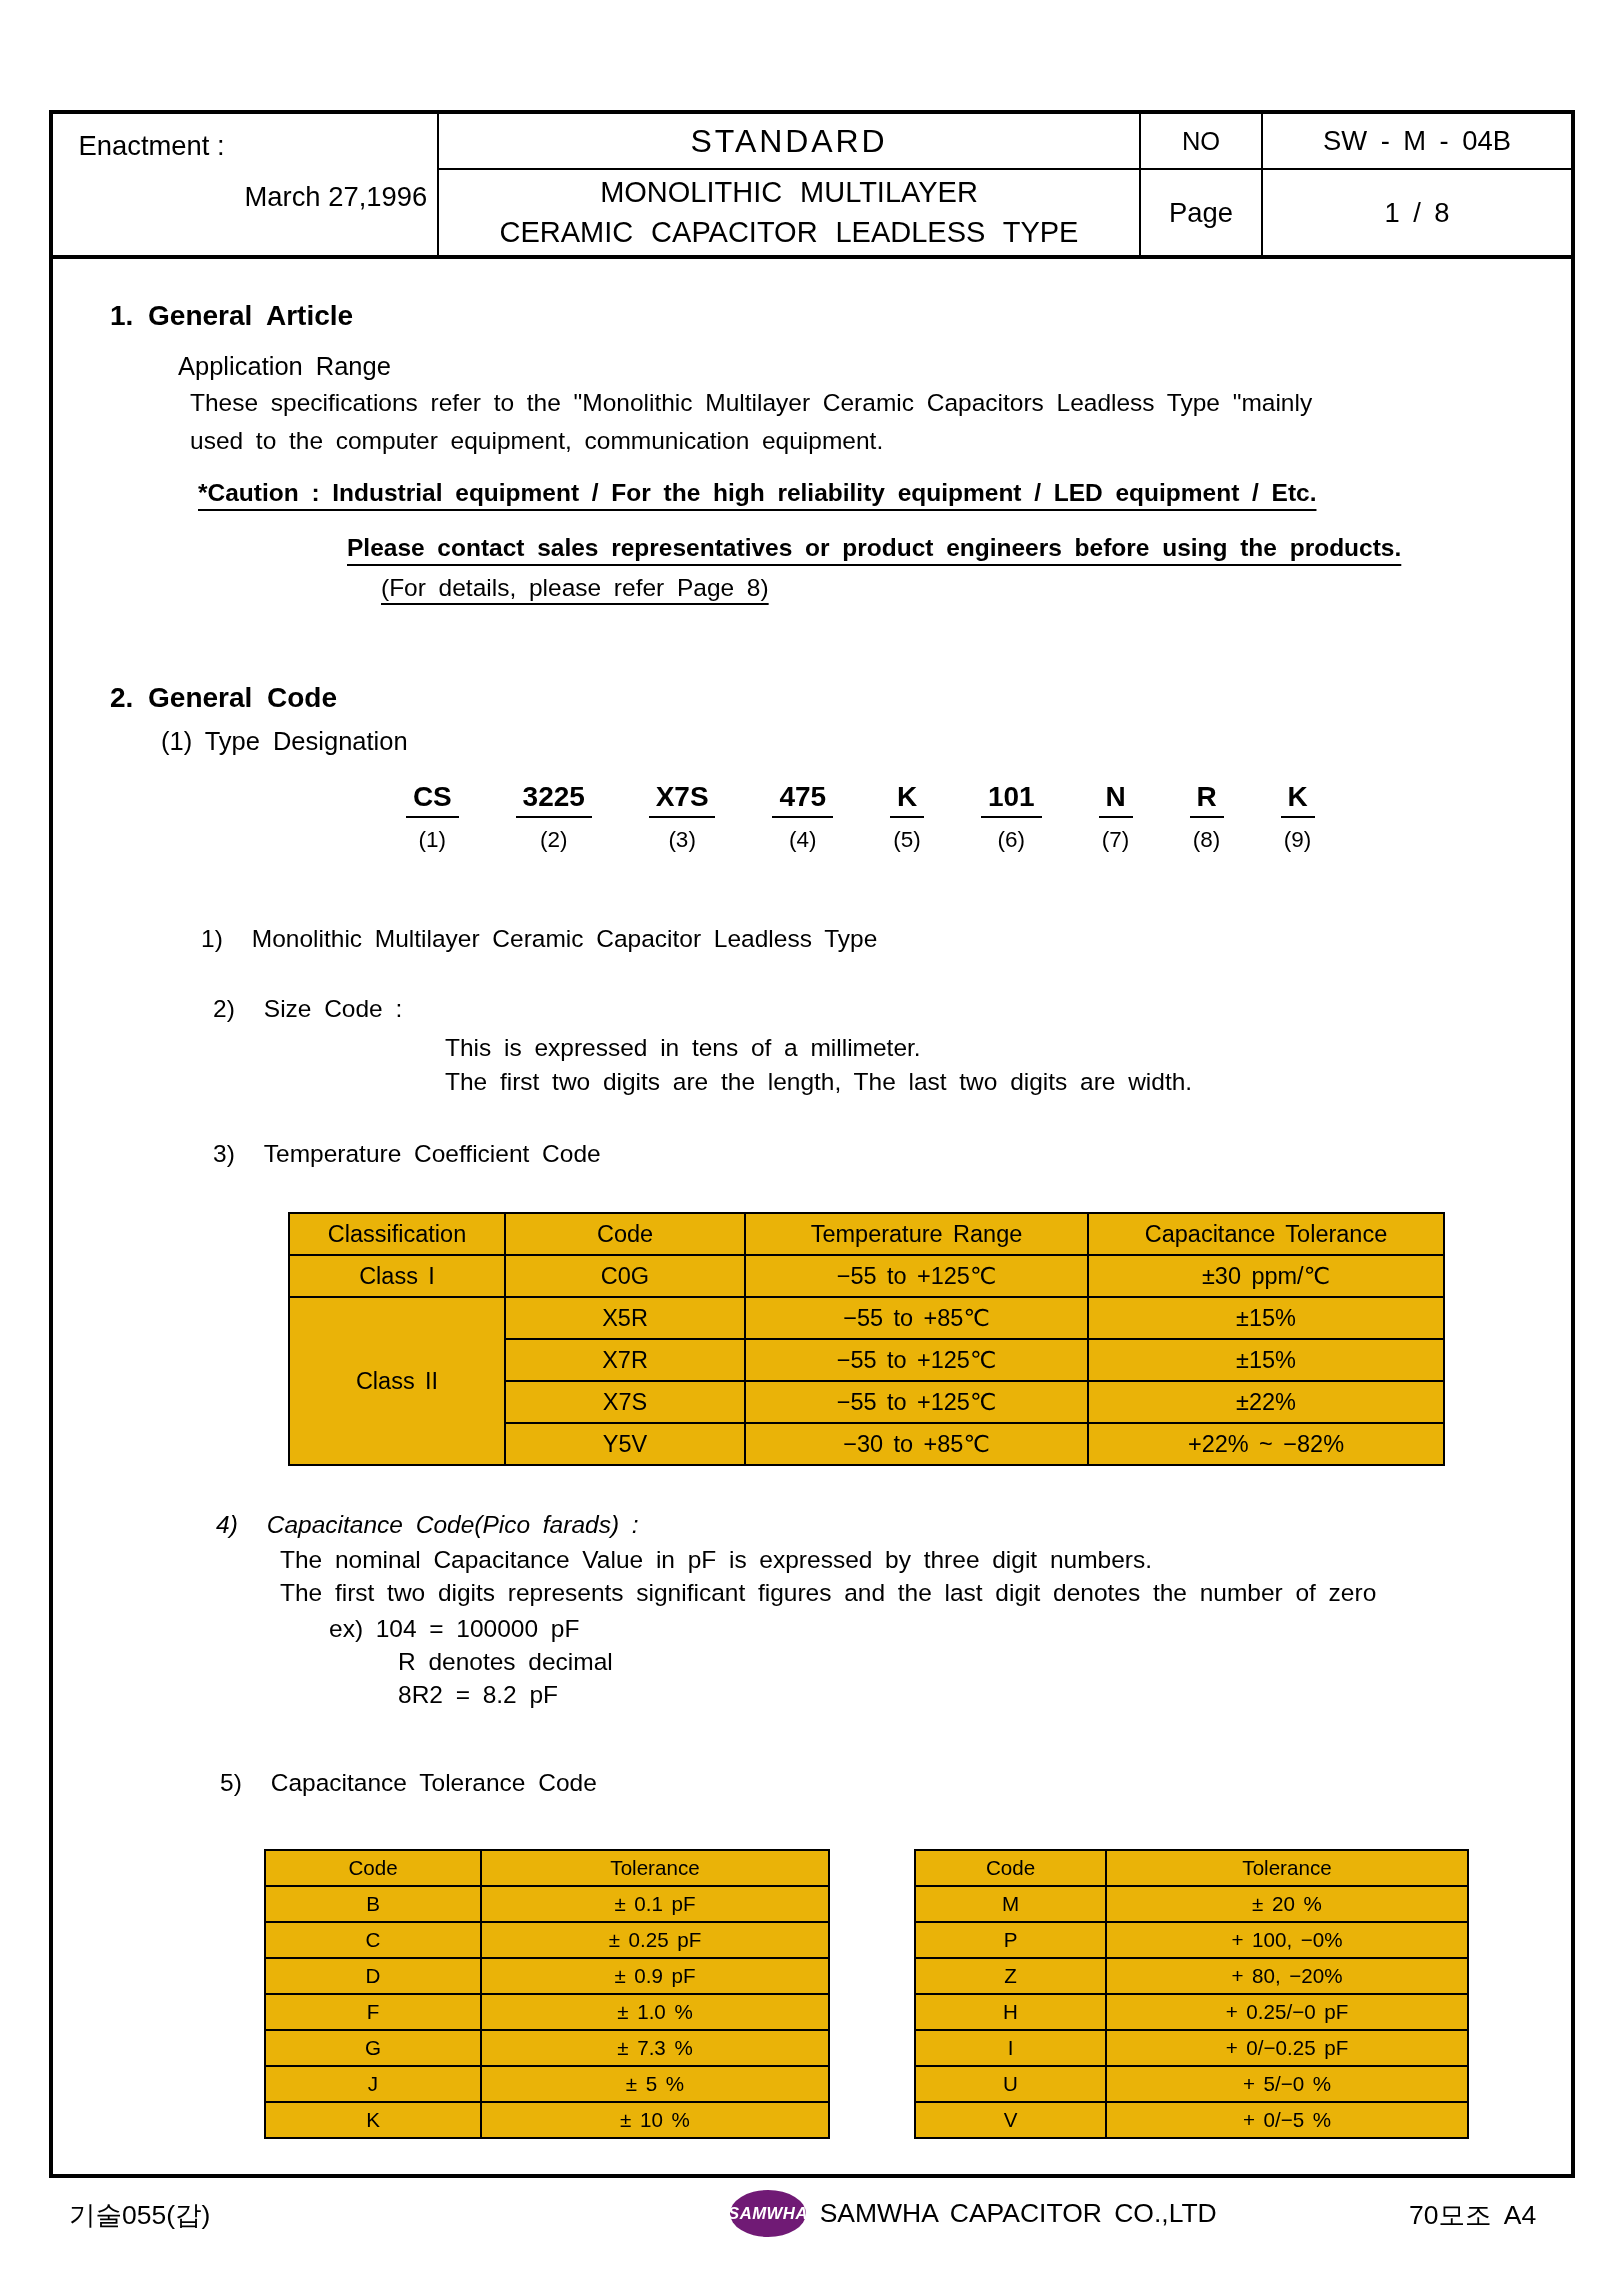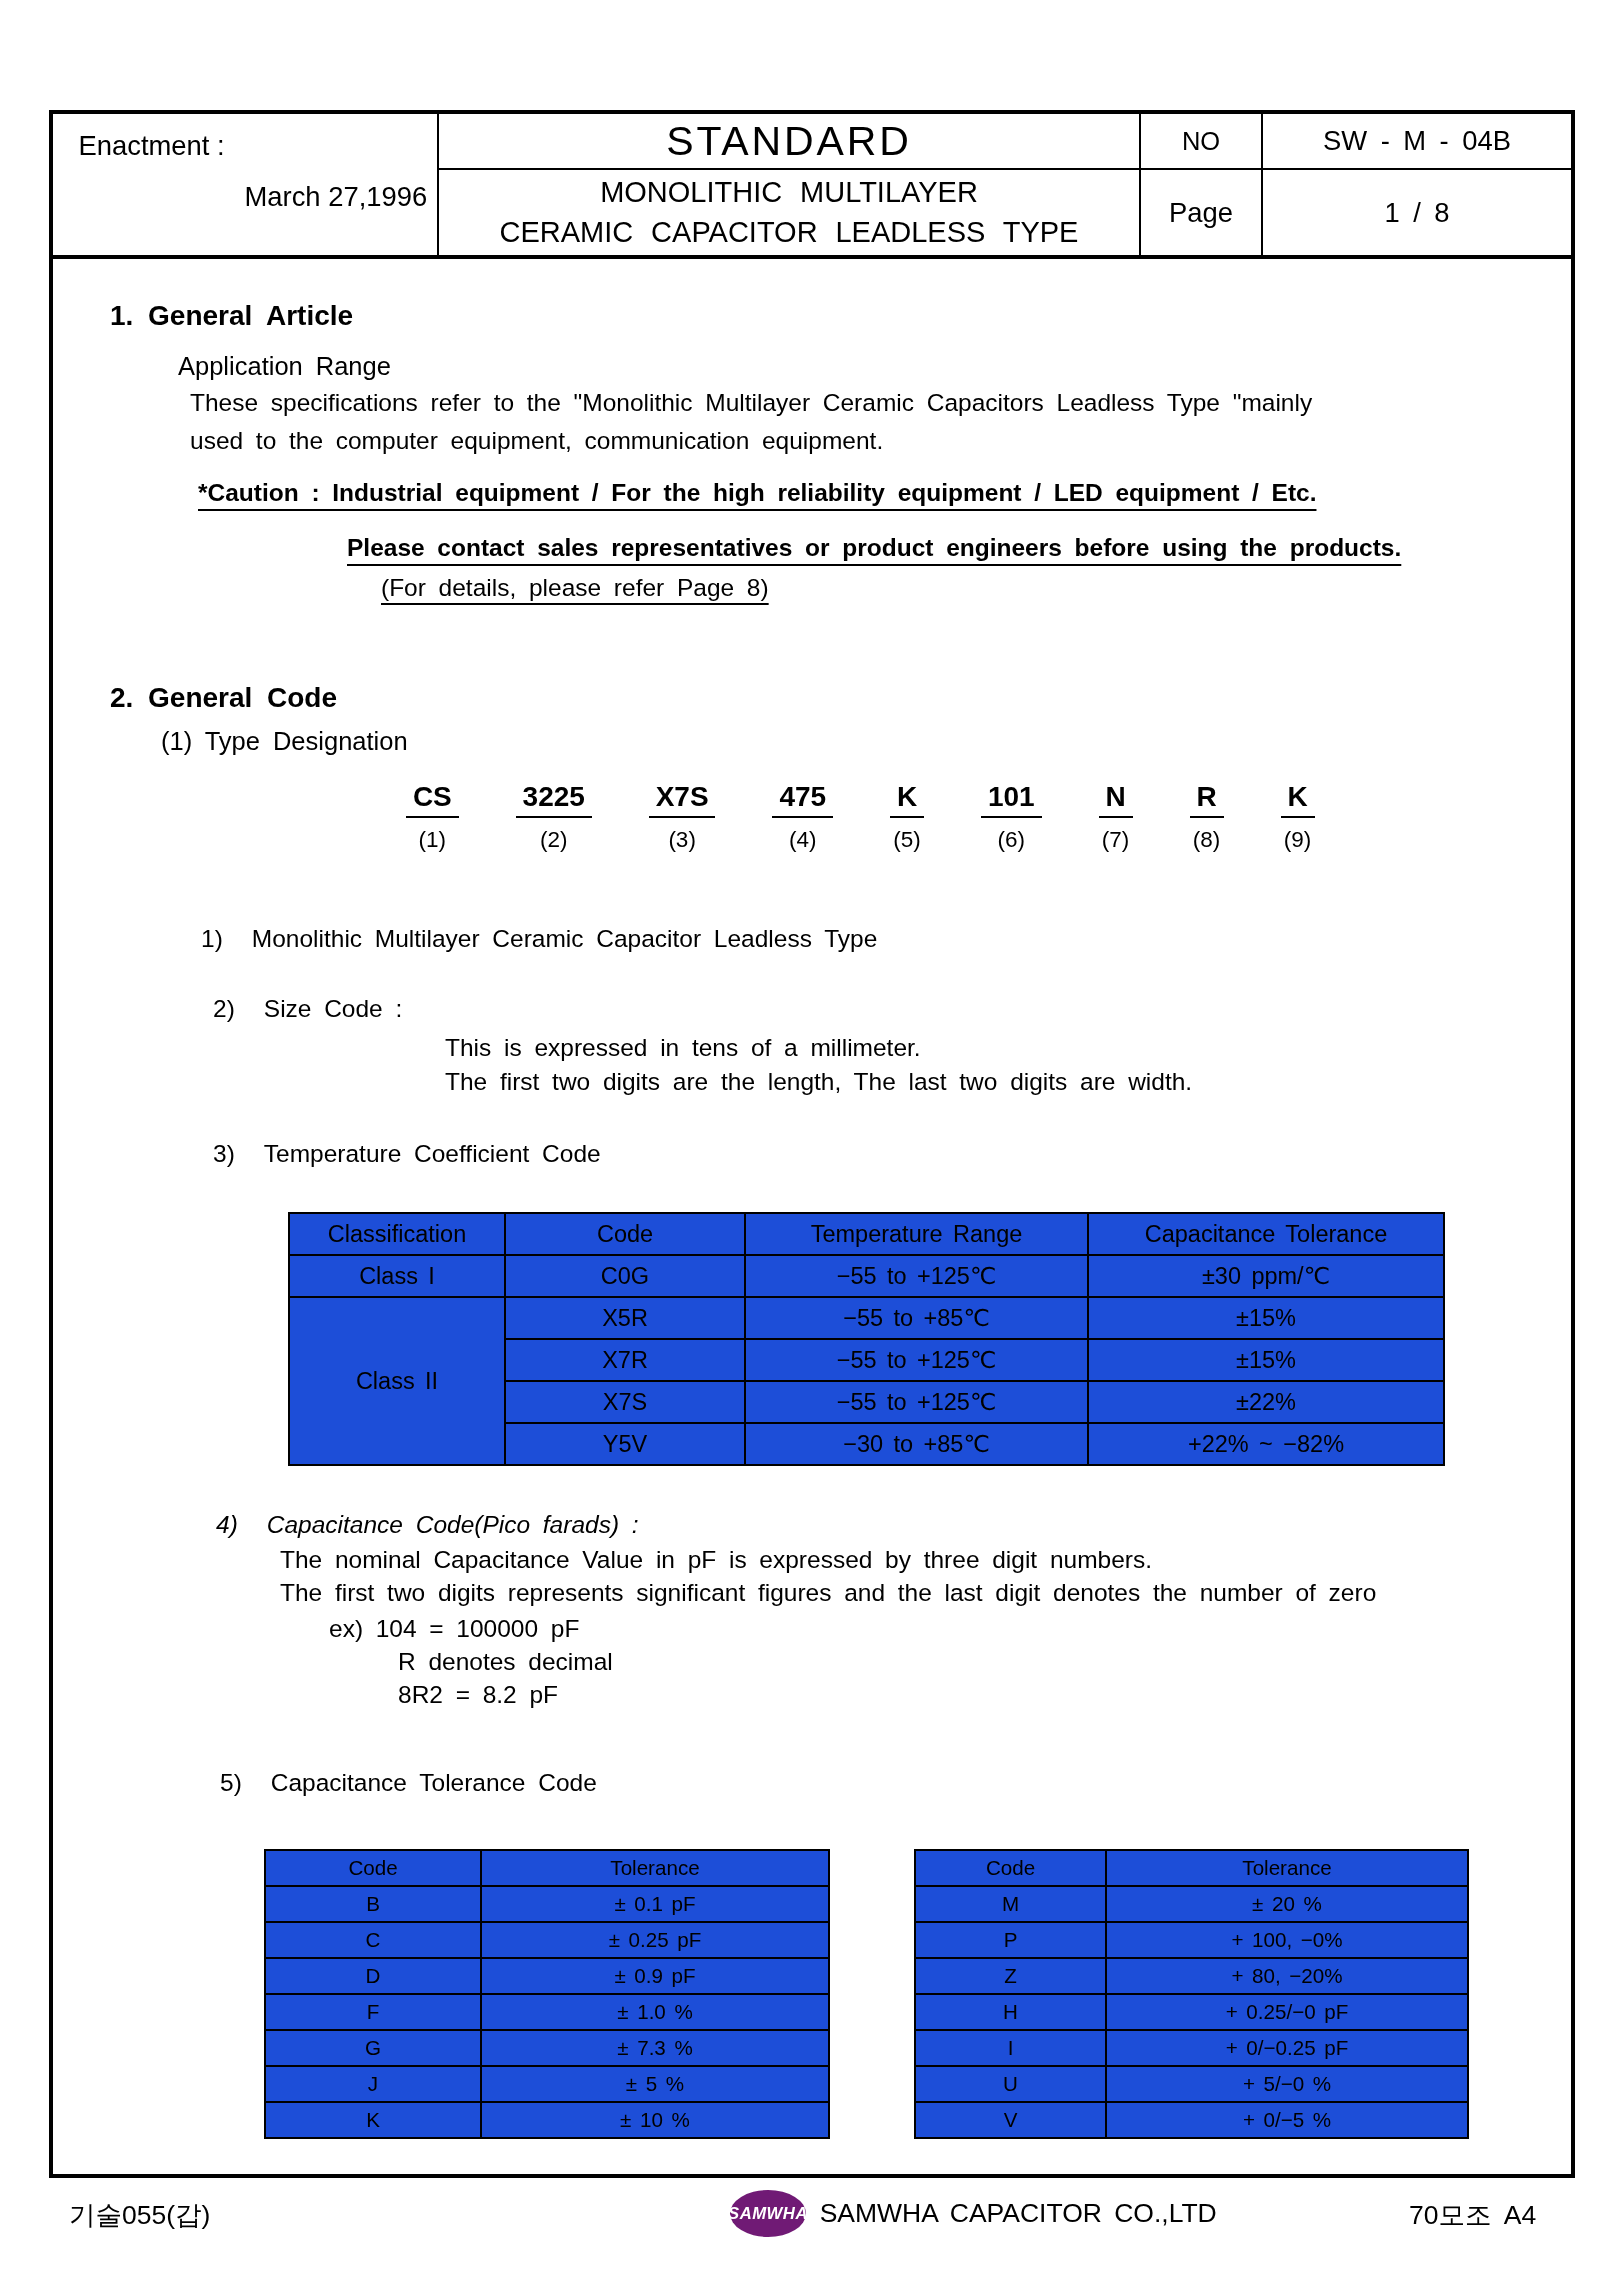--- a/index.html
+++ b/index.html
@@ -29,21 +29,21 @@
     font-size:27.4px;
   }
   .hcell { display:flex; align-items:center; justify-content:center; }
   .h-enact {
     grid-area:1/1/3/2; border-right:2.9px solid #000;
     display:block; padding:15.7px 7.8px 0 25.5px;
   }
   .enact-date { text-align:right; margin-top:19.6px; padding-right:2px; }
   .h-title {
     grid-area:1/2/2/3; border-right:2.9px solid #000; border-bottom:2px solid #000;
-    font-size:41px; letter-spacing:2.9px;
+    font-size:32px; letter-spacing:2.9px;
   }
   .h-nolabel { grid-area:1/3/2/4; border-right:2.9px solid #000; border-bottom:2px solid #000; font-size:25.5px; }
   .h-noval  { grid-area:1/4/2/5; border-bottom:2px solid #000; word-spacing:5.9px; }
   .h-sub {
     grid-area:2/2/3/3; border-right:2.9px solid #000;
     flex-direction:column; gap:7.8px; font-size:29px; word-spacing:9.8px;
   }
   .h-pagelabel { grid-area:2/3/3/4; border-right:2.9px solid #000; font-size:27.4px; }
   .h-pageval { grid-area:2/4/3/5; word-spacing:5.9px; }
 
@@ -64,21 +64,21 @@
   
   .desig { display:flex; gap:57px; }
   .desig-item { display:flex; flex-direction:column; align-items:center; gap:8.8px; }
   .desig-code {
     font-size:28px; font-weight:bold;
     border-bottom:2.9px solid #000; padding:0 6.9px 2.9px 6.9px;
   }
   .desig-num { font-size:22.5px; }
 
   
-  table { border-collapse:collapse; position:absolute; table-layout:fixed; background:#1d4ed8; }
+  table { border-collapse:collapse; position:absolute; table-layout:fixed; background:#eab308; }
   .ttable td, .ttable th {
     border:2px solid #000; height:42px; text-align:center; vertical-align:middle;
     font-size:23.5px; font-weight:normal; word-spacing:3.9px; padding:0 3.9px;
   }
   .toltable td, .toltable th {
     border:2px solid #000; height:36px; text-align:center; vertical-align:middle;
     font-size:20.6px; font-weight:normal; word-spacing:2.9px; padding:0 3.9px;
   }
 
   

